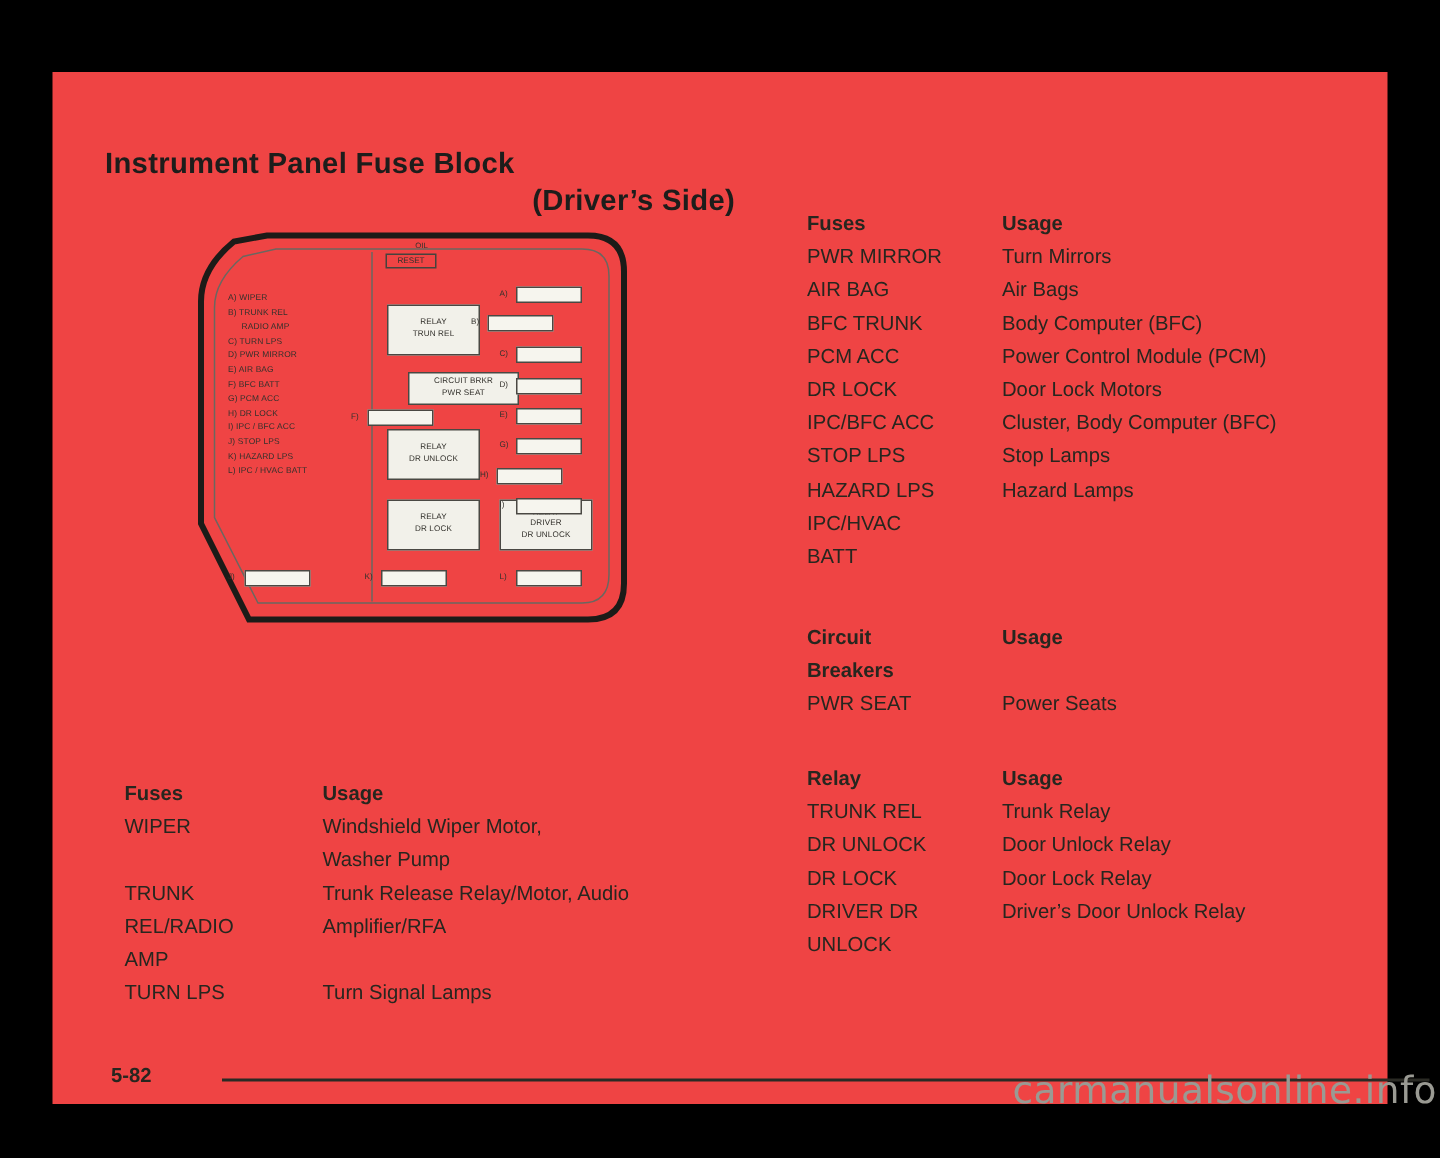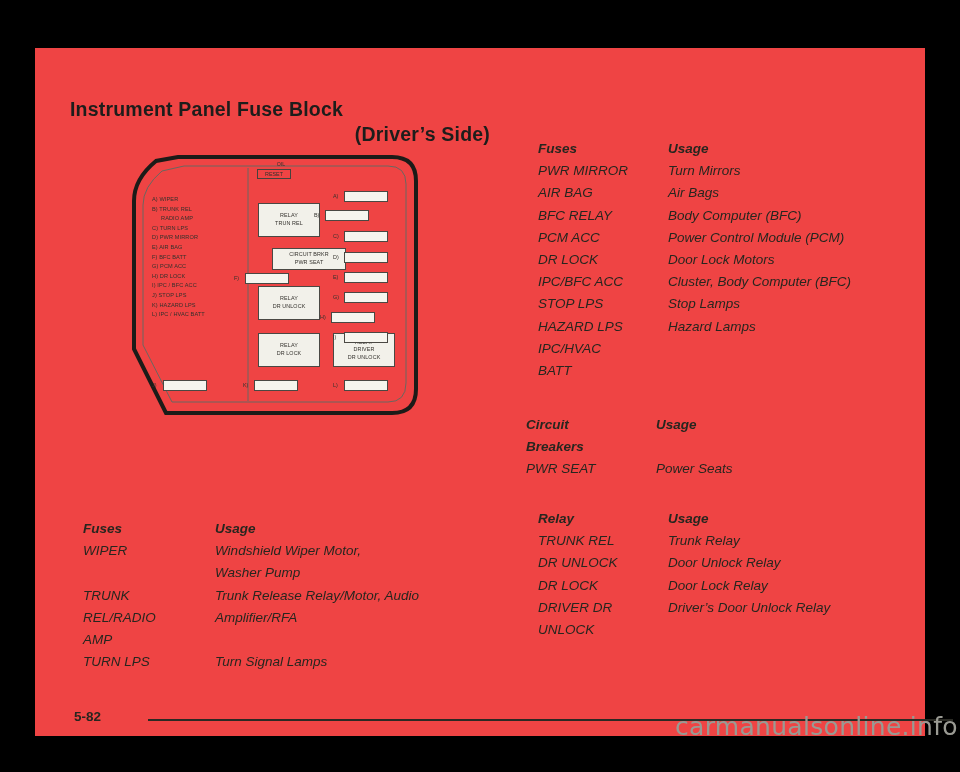--- a/index.html
+++ b/index.html
@@ -97,30 +97,30 @@
     line-height: 11px;
   }
 
   
   .tbl {
     position: absolute;
     font-size: 13.5px;
     color: #27261f;
     line-height: 22.2px;
   }
-  .tbl .row { display: flex; font-style: italic; }
+  .tbl .row { display: flex; }
   .tbl .c1 { flex: 0 0 auto; }
   .tbl .c2 { flex: 1 1 auto; }
   .tbl .hd .c1, .tbl .hd .c2 { font-weight: bold; }
 
   #left-fuses  { left: 48px;  top: 470px; width: 420px; }
   #left-fuses  .c1 { width: 132px; }
   #right-fuses { left: 503px; top: 90px;  width: 400px; }
   #right-fuses .c1 { width: 130px; }
-  #breakers    { left: 491px; top: 366px; width: 400px; }
+  #breakers    { left: 503px; top: 366px; width: 400px; }
   #breakers    .c1 { width: 130px; }
   #relays      { left: 503px; top: 460px; width: 400px; }
   #relays      .c1 { width: 130px; }
 
   .page-num {
     position: absolute;
     left: 39px; top: 661px;
     font-size: 13.5px;
     font-weight: bold;
     color: #27261f;
@@ -265,21 +265,21 @@
     </div>
     <div class="row">
       <div class="c1">PWR MIRROR</div>
       <div class="c2">Turn Mirrors</div>
     </div>
     <div class="row">
       <div class="c1">AIR BAG</div>
       <div class="c2">Air Bags</div>
     </div>
     <div class="row">
-      <div class="c1">BFC RELAY</div>
+      <div class="c1">BFC TRUNK</div>
       <div class="c2">Body Computer (BFC)</div>
     </div>
     <div class="row">
       <div class="c1">PCM ACC</div>
       <div class="c2">Power Control Module (PCM)</div>
     </div>
     <div class="row">
       <div class="c1">DR LOCK</div>
       <div class="c2">Door Lock Motors</div>
     </div>

